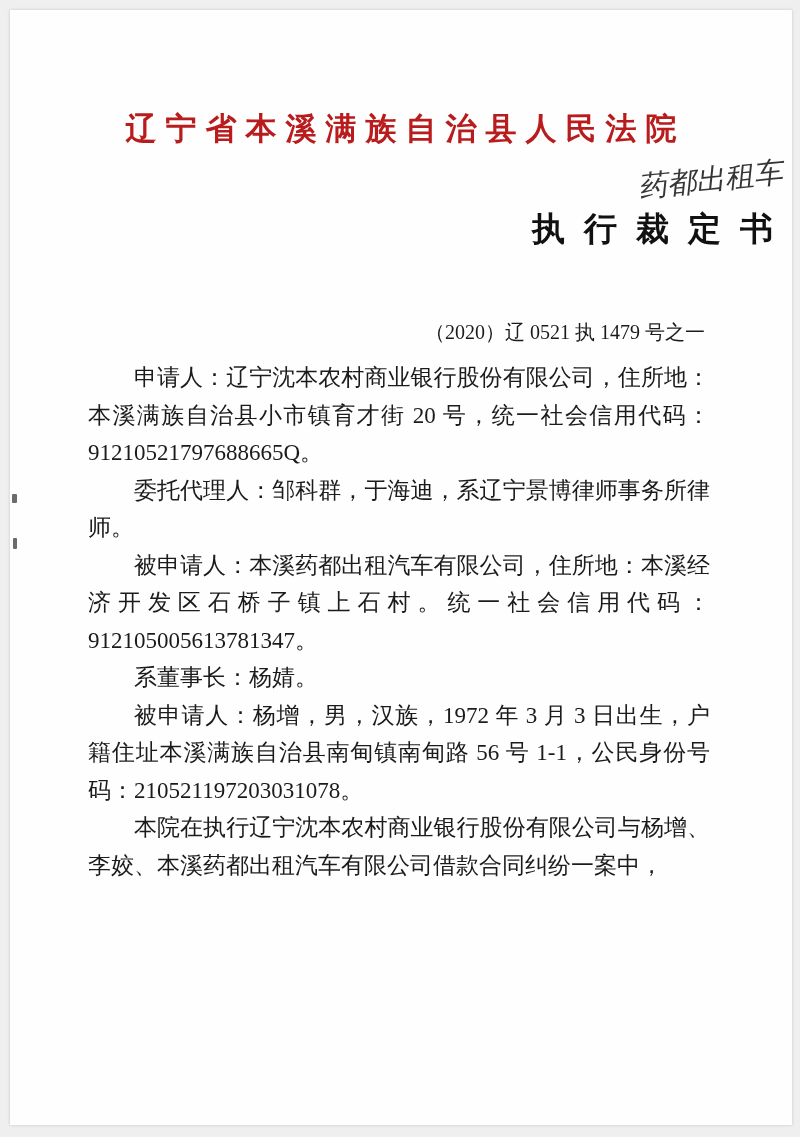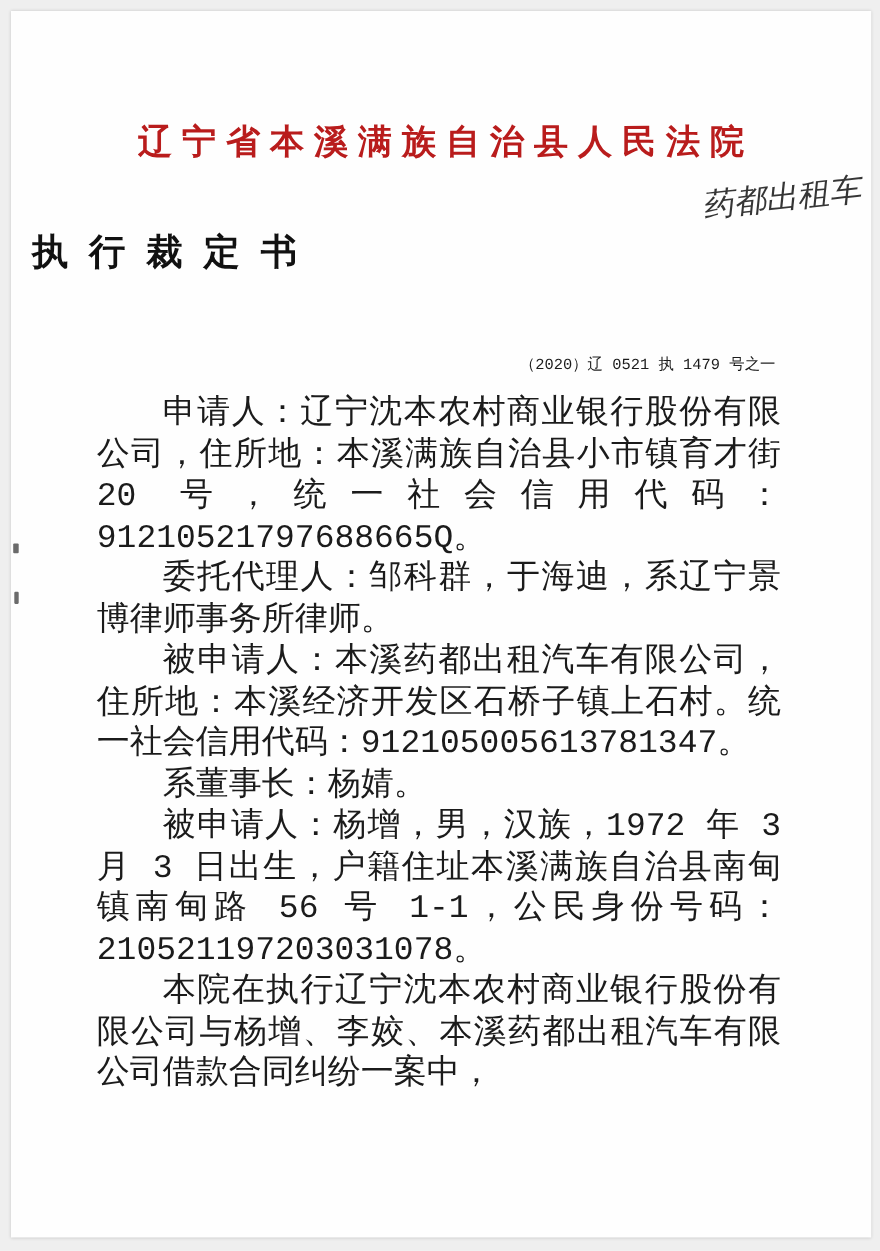--- a/index.html
+++ b/index.html
@@ -32,21 +32,21 @@
     text-align: center;
     font-size: 31px;
     font-weight: bold;
     letter-spacing: 9px;
     text-indent: 9px;
     color: #b91c1c;
     white-space: nowrap;
   }
   .doc-type {
     margin: 57px 0 0 0;
-    text-align: left;
+    text-align: right;
     font-size: 33px;
     font-weight: bold;
     letter-spacing: 19px;
     text-indent: 19px;
     color: #111;
     white-space: nowrap;
   }
   .signature {
     position: absolute;
     top: 150px;
@@ -55,30 +55,28 @@
     color: #252525;
     transform: rotate(-6deg) skewX(-12deg);
     letter-spacing: 0px;
     white-space: nowrap;
     opacity: 0.92;
   }
   .case-number {
     margin-top: 62px;
     text-align: right;
     padding-right: 87px;
-    font-size: 14px;
+    font-size: 20px;
     line-height: 37px;
-    font-family: Liberation Mono, monospace;
   }
   .doc-body {
     margin: 8px 82px 0 78px;
-    font-size: 30px;
+    font-size: 23px;
     line-height: 37.5px;
     text-align: justify;
-    font-family: Liberation Mono, monospace;
   }
   .doc-body p {
     margin: 0;
     text-indent: 2em;
   }
   .artifact {
     position: absolute;
     background: #3a3a3a;
     border-radius: 1px;
     opacity: 0.75;

